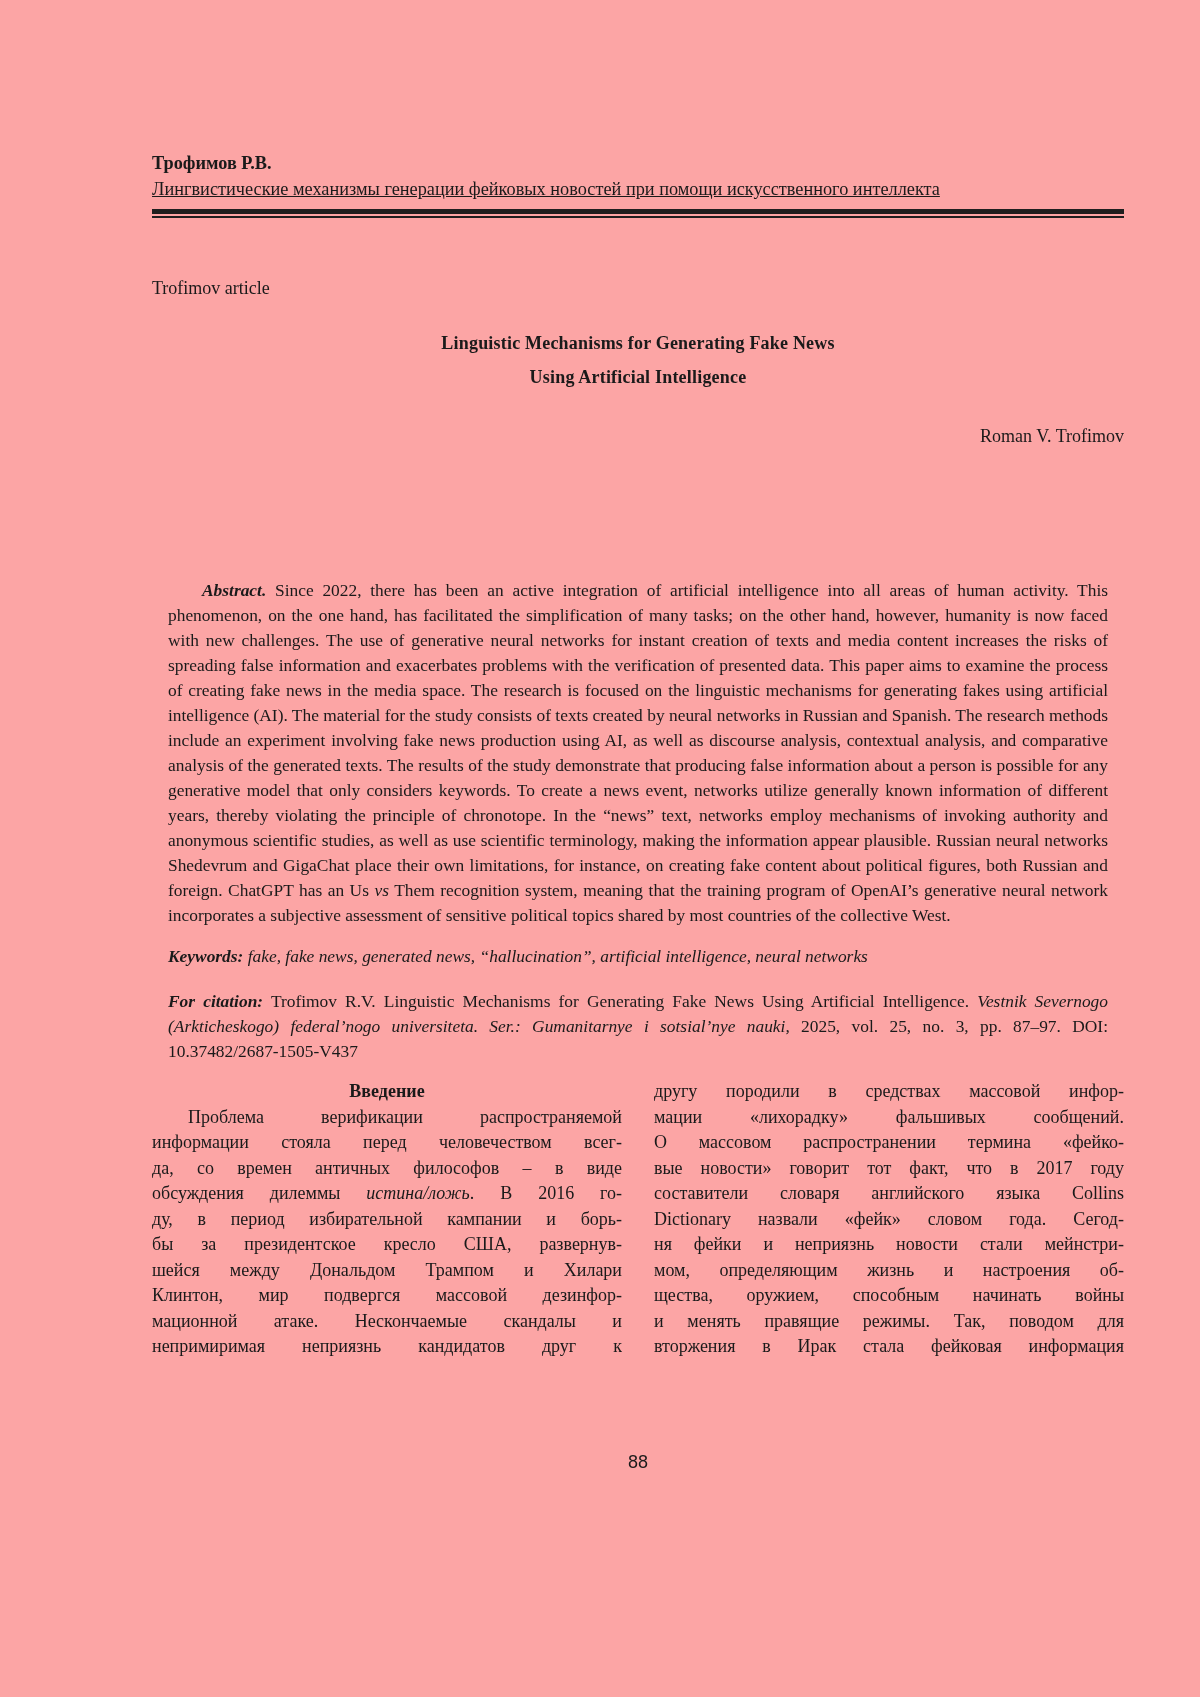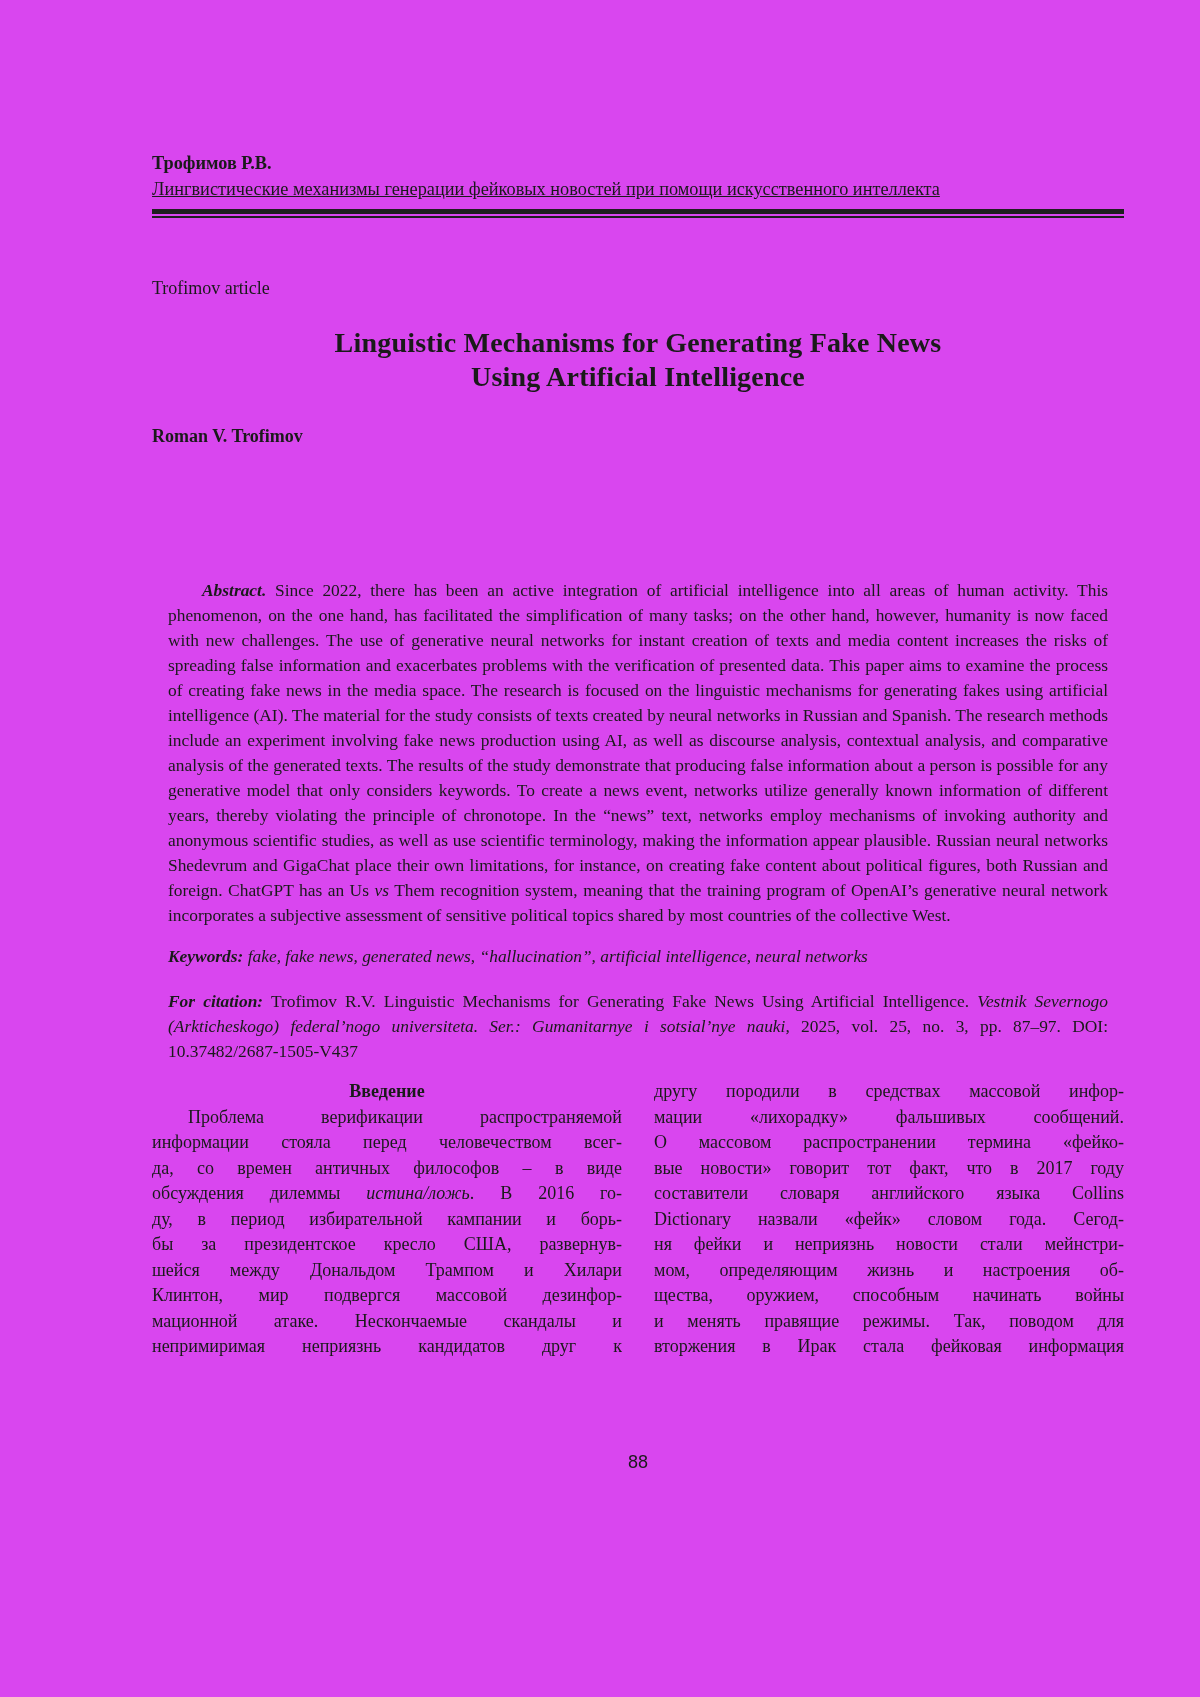--- a/index.html
+++ b/index.html
@@ -1,34 +1,34 @@
 <!DOCTYPE html>
 <html><head>
 <meta charset="utf-8">
 <style>
   html,body { margin:0; padding:0; background:#ffffff; }
   .page {
-    position:relative; width:1200px; height:1697px; background:#d946ef;
+    position:relative; width:1200px; height:1697px; background:#fca5a5;
     font-family:"Liberation Serif","DejaVu Serif",serif; color:#1a1a1a;
     overflow:hidden;
   }
   .abs { position:absolute; left:152px; width:972px; }
 
   
   .rh-author { font-weight:bold; font-size:18.3px; line-height:26px; }
   .rh-title  { font-size:18.3px; line-height:26px;text-decoration:underline; }
   .rule-thick { height:5px; background:#1f1f1f; }
   .rule-thin  { height:2px; background:#1f1f1f; margin-top:2px; }
 
   .original-article { font-size:18px; line-height:24px; }
 
-  .paper-title { text-align:center; font-weight:bold; font-size:28px; line-height:34px; letter-spacing:0.2px; }
+  .paper-title { text-align:center; font-weight:bold; font-size:18px; line-height:34px; letter-spacing:0.2px; }
 
   .author-block { font-size:18px; line-height:25.3px; }
-  .author-name { font-weight:bold; }
+  .author-name { font-weight:normal;text-align:right; }
   .link { color:#0000cc; text-decoration:underline; cursor:pointer; }
 
   .abstract-wrap { font-size:17.4px; line-height:25px; }
   .abstract-wrap p { margin:16px; }
   .p-abstract { text-align:justify; text-indent:34px; }
   .p-keywords { font-style:italic; }
   .bi { font-weight:bold; font-style:italic; }
   .it { font-style:italic; }
   .p-citation { text-align:justify; margin-top:20px !important; }
 

